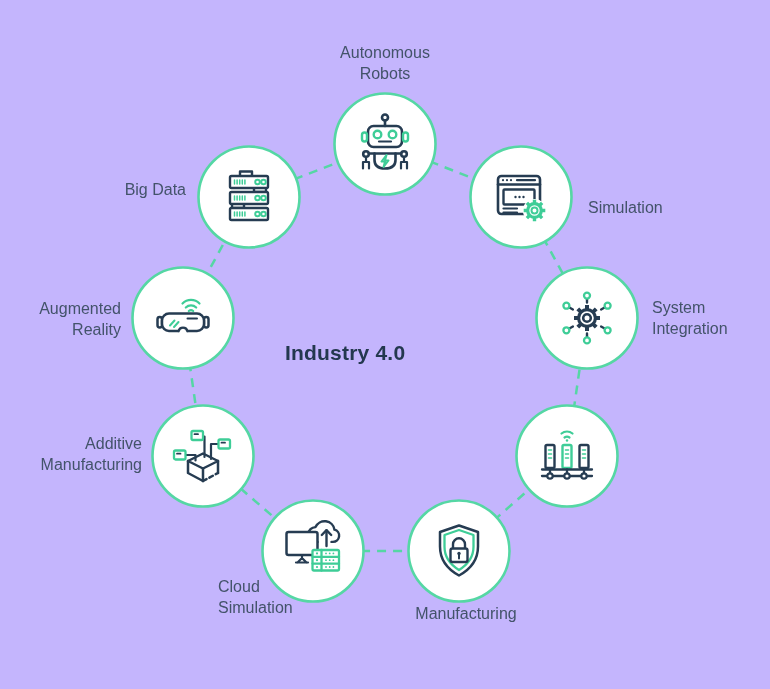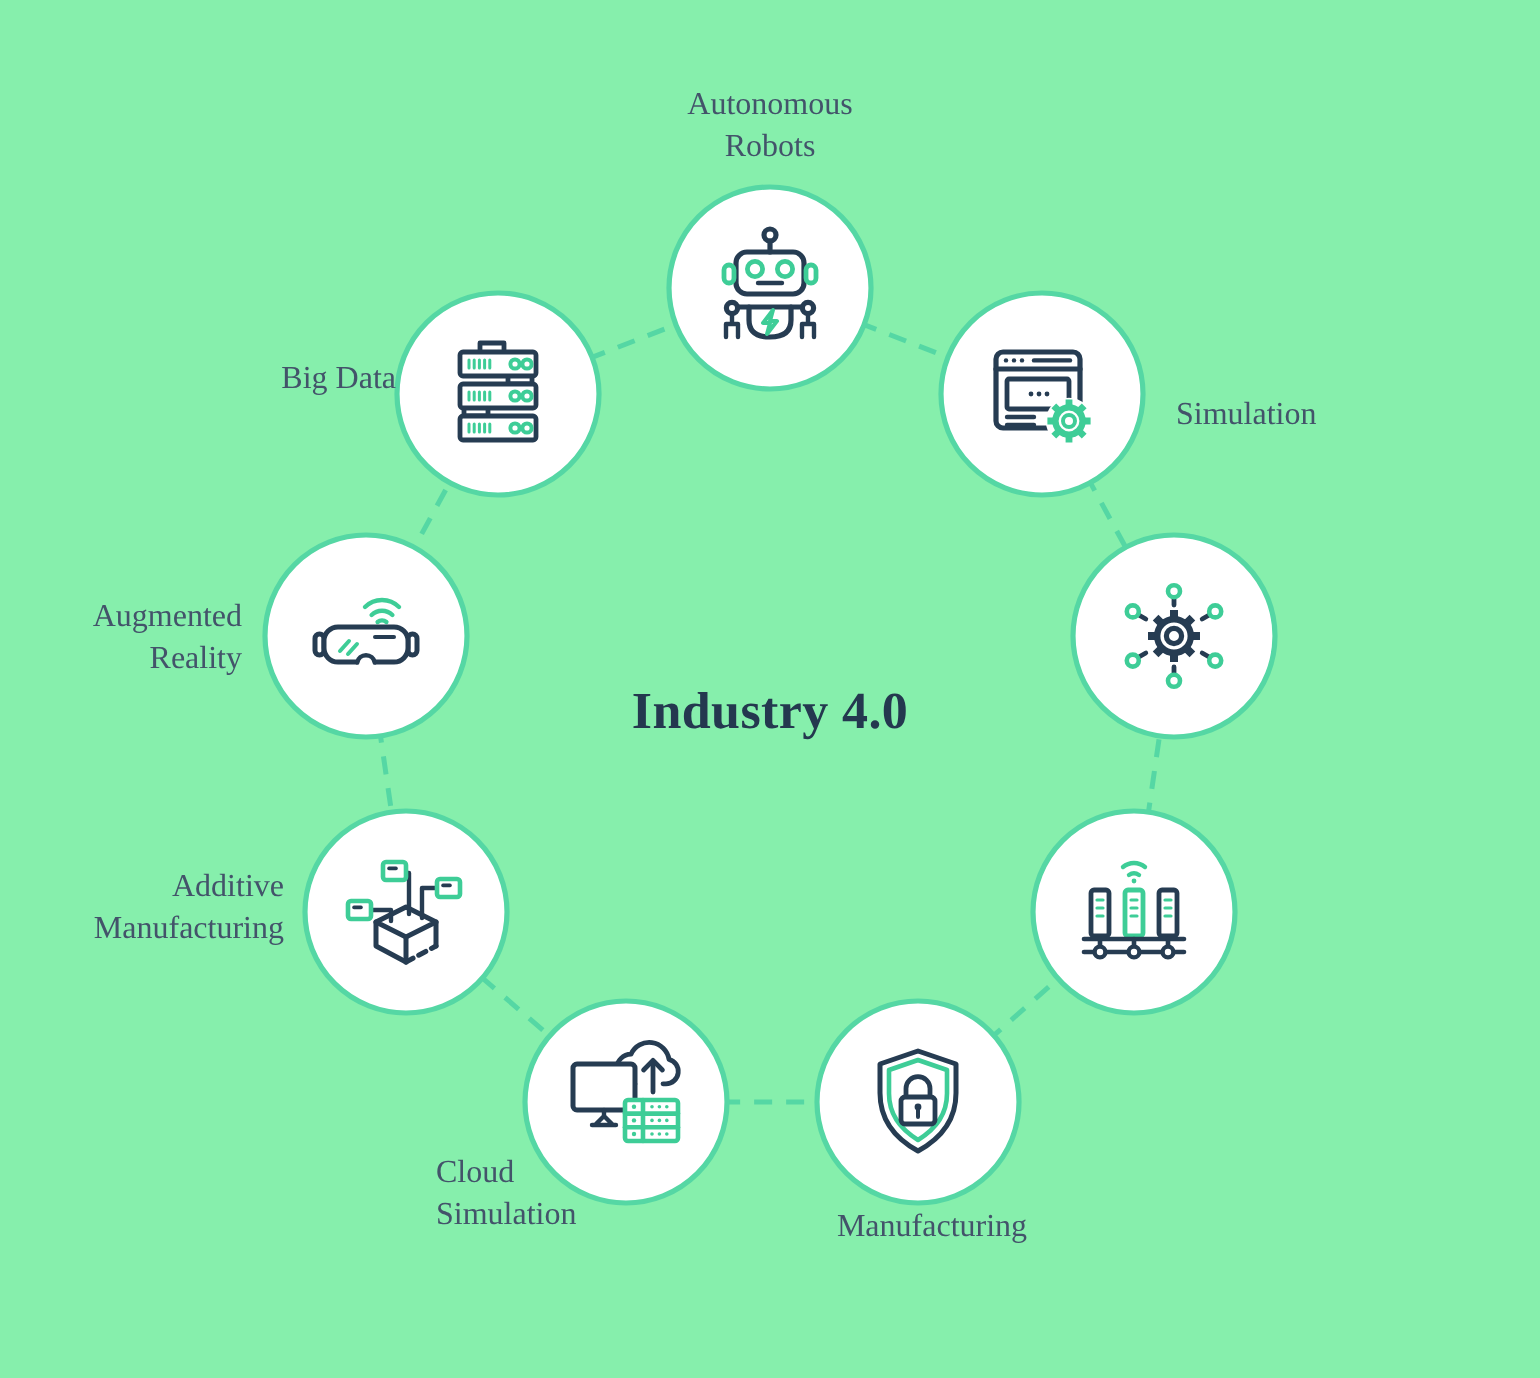--- a/index.html
+++ b/index.html
@@ -1,41 +1,41 @@
 <!DOCTYPE html>
 <html><head>
 <meta charset="utf-8">
 <style>
   html,body{margin:0;padding:0;background:#fff;}
   .canvas{
-    position:relative;width:770px;height:689px;background:#86efac;
-    font-family:Liberation Serif, serif;overflow:hidden;
+    position:relative;width:770px;height:689px;background:#c4b5fd;
+    font-family:Liberation Sans, sans-serif;overflow:hidden;
   }
   .connectors{position:absolute;left:0;top:0;}
   .node{position:absolute;width:108px;height:108px;}
   .label{
     position:absolute;font-size:16px;line-height:21px;color:#43536a;
     white-space:pre-line;
   }
   .label.center{text-align:center;}
   .label.right{text-align:right;}
   .title{
-    position:absolute;left:285px;top:341px;width:200px;text-align:center;
-    font-size:26px;font-weight:bold;color:#24384f;letter-spacing:.2px;
+    position:absolute;left:285px;top:341px;width:200px;text-align:left;
+    font-size:21px;font-weight:bold;color:#24384f;letter-spacing:.2px;
   }
   
   .lbl-0{left:285px;top:42px;width:200px;}
   .lbl-1{left:588px;top:172px;margin-top:25px;}
   .lbl-2{left:652px;top:297px;}
   .lbl-3{left:633px;top:437px;}
   .lbl-4{left:366px;top:603px;width:200px;}
   .lbl-5{left:218px;top:576px;}
   .lbl-6{left:0;top:433px;width:142px;}
   .lbl-7{left:0;top:298px;width:121px;}
-  .lbl-8{left:0;top:179px;width:186px;margin-left:12px;}
+  .lbl-8{left:0;top:179px;width:186px;}
   
   .node-0{left:331px;top:90px;}
   .node-1{left:467px;top:143px;}
   .node-2{left:533px;top:264px;}
   .node-3{left:513px;top:402px;}
   .node-4{left:405px;top:497px;}
   .node-5{left:259px;top:497px;}
   .node-6{left:149px;top:402px;}
   .node-7{left:129px;top:264px;}
   .node-8{left:195px;top:143px;}
@@ -294,20 +294,22 @@
           <circle cx="40.5" cy="49" r="2.3"></circle>
             <circle cx="46.5" cy="49" r="2.3"></circle>
         </g>
       </g>
     </svg>
   </div>
 
   <div class="label lbl-0 center">Autonomous
 Robots</div>
   <div class="label lbl-1">Simulation</div>
+  <div class="label lbl-2">System
+Integration</div>
   <div class="label lbl-4 center">Manufacturing</div>
   <div class="label lbl-5">Cloud
 Simulation</div>
   <div class="label lbl-7 right">Augmented
 Reality</div>
   <div class="label lbl-6 right">Additive
 Manufacturing</div>
   <div class="label lbl-8 right">Big Data</div>
 
   <div class="title">Industry 4.0</div>

